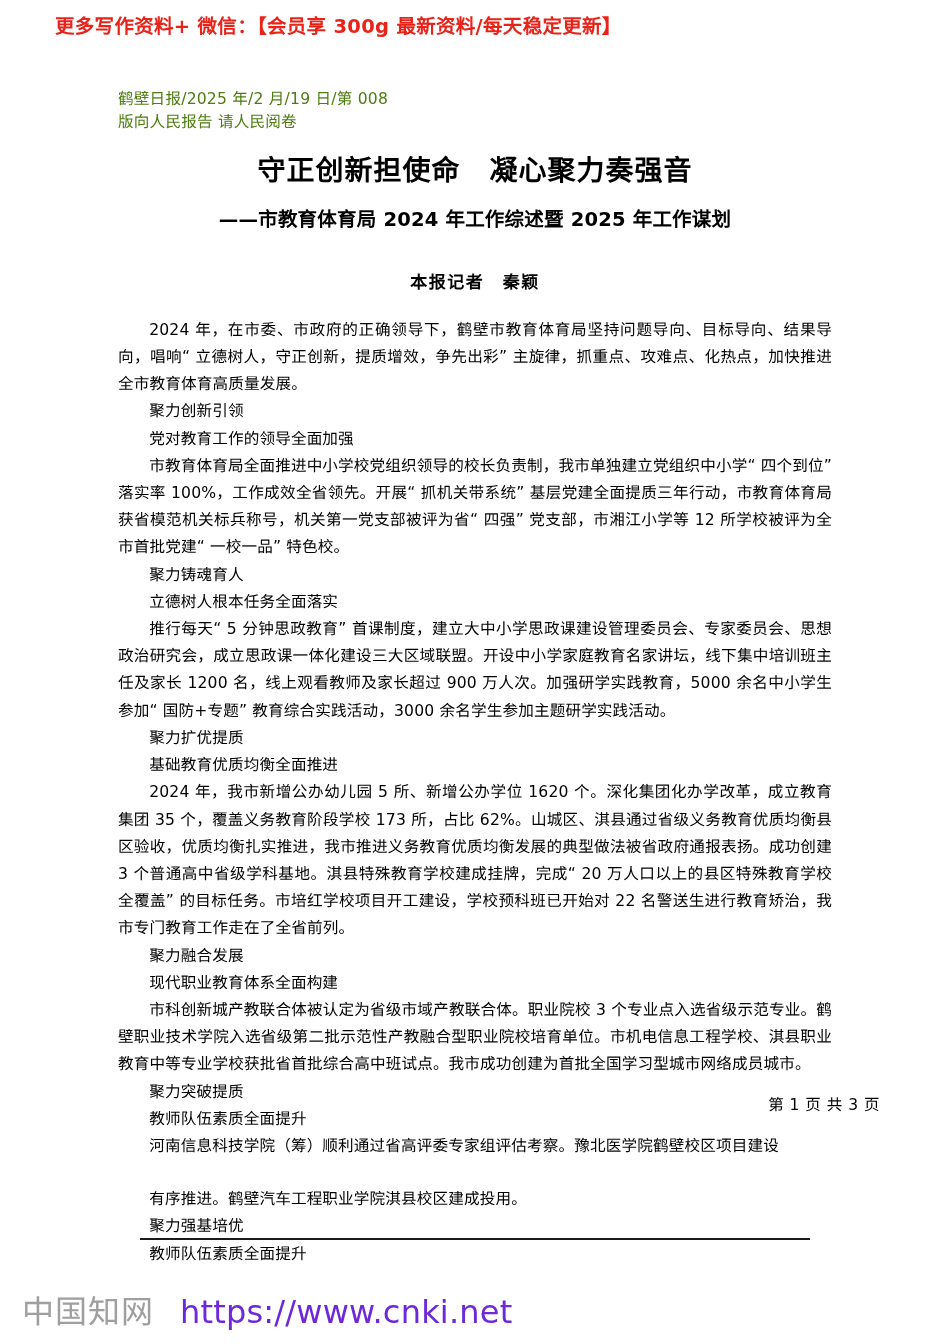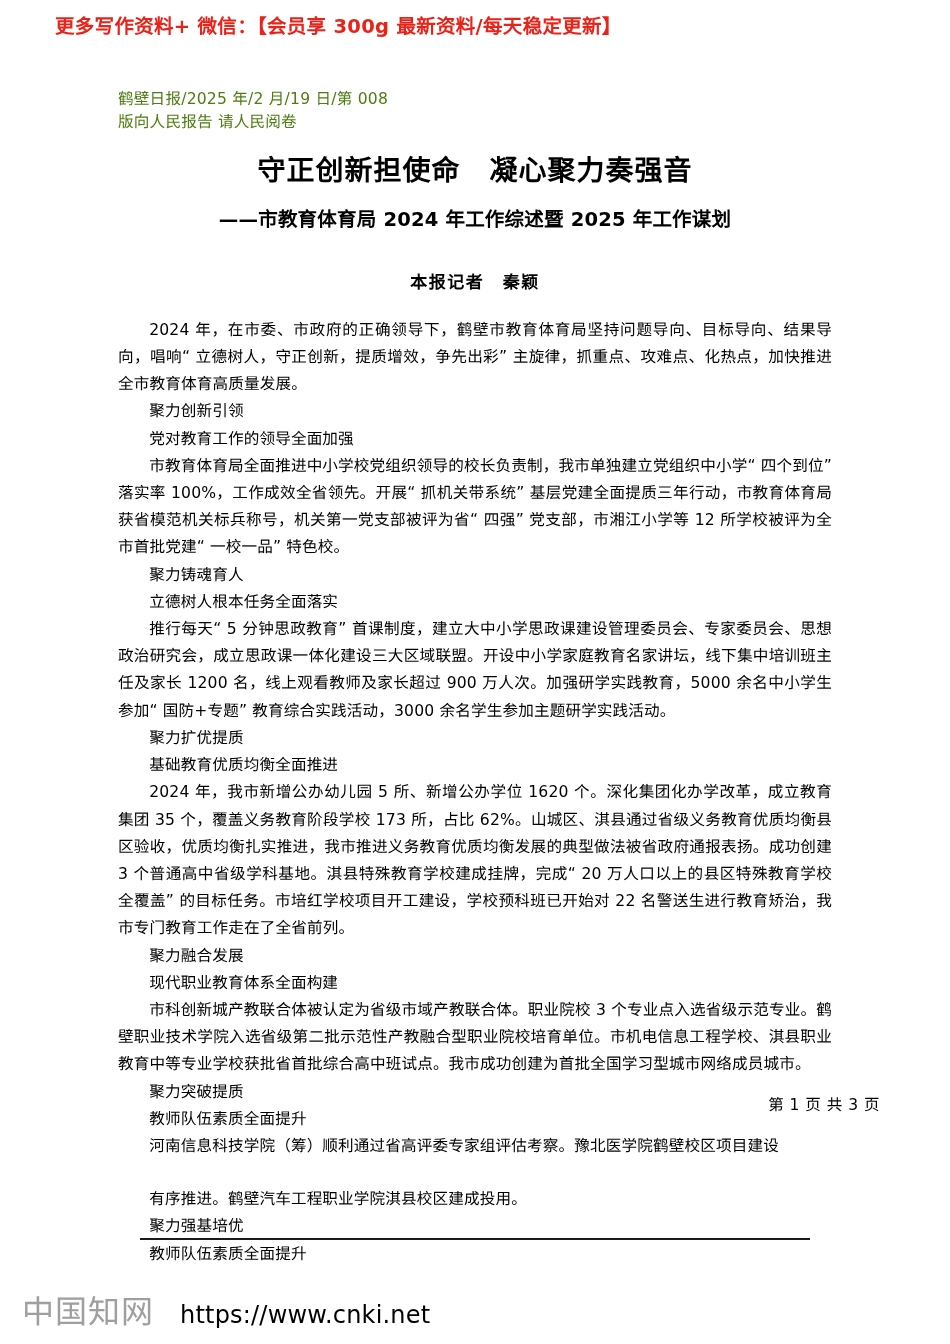--- a/index.html
+++ b/index.html
@@ -119,23 +119,23 @@
     display: flex;
     align-items: baseline;
     color: #a8a8a8;
   }
   .watermark .wm-brand {
     font-size: 32px;
     letter-spacing: 1px;
     color: #9f9f9f;
   }
   .watermark .wm-url {
-    font-size: 24px;
+    font-size: 32px;
     margin-left: 26px;
-    color: #000000;
+    color: #6d28d9;
     letter-spacing: 0.2px;
   }
 </style>
 </head>
 <body>
 
 <div class="page">
 
   <div class="promo-banner" style="color: rgb(232, 35, 26);">更多写作资料+ 微信：【会员享 300g 最新资料/每天稳定更新】</div>
 

